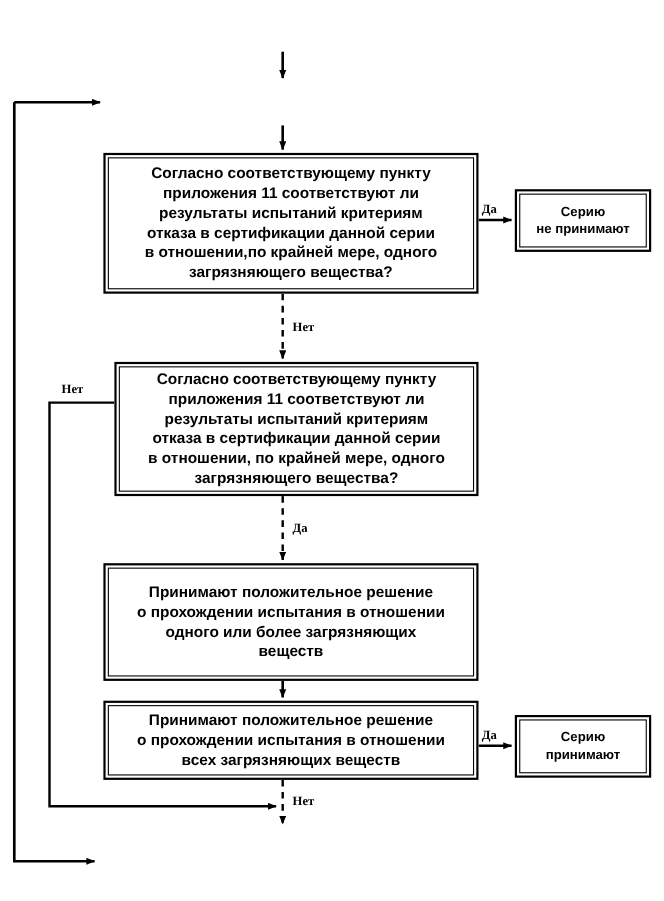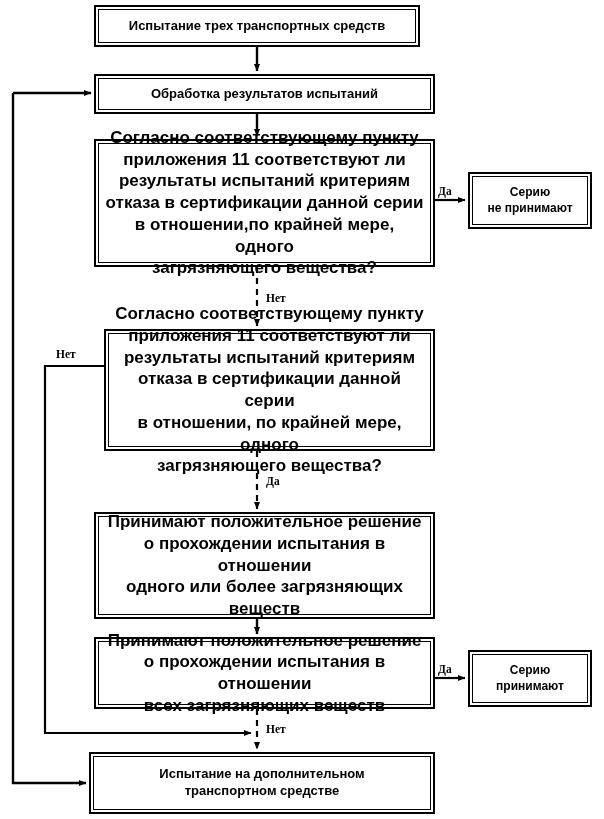--- a/index.html
+++ b/index.html
@@ -52,21 +52,21 @@
     position: absolute;
     font-family: Liberation Serif, serif;
     font-weight: bold;
     font-size: 11.5px;
     color: #000000;
     z-index: 4;
     white-space: nowrap;
   }
   .fs13 { font-size: 13px; }
   .fs12 { font-size: 12px; }
-  .fs115 { font-size: 17px; }
+  .fs115 { font-size: 14px; }
 </style>
 </head>
 <body>
 
 <div id="canvas">
 
   <svg id="wires" viewBox="0 0 604 819" width="604" height="819" xmlns="http://www.w3.org/2000/svg">
     <defs>
       <marker id="ah" markerWidth="9" markerHeight="9" refX="7.5" refY="3.2" orient="auto" markerUnits="userSpaceOnUse">
         <path d="M0,0 L8,3.2 L0,6.4 z" fill="#000000"></path>
@@ -111,30 +111,20 @@
 
     <g>
       <path d="M13,93 L13,783 L86,783" fill="none" stroke="#000000" stroke-width="2.4" marker-end="url(#ah)"></path>
     </g>
 
     <g>
       <path d="M13,93 L91,93" fill="none" stroke="#000000" stroke-width="2.4" marker-end="url(#ah)"></path>
     </g>
   </svg>
 
-  <div class="node" style="left: 94px; top: 5px; width: 326px; height: 42px;">
-    <div class="inner">
-        <div class="txt fs13">Испытание трех транспортных средств</div>
-      </div>
-  </div>
-  <div class="node" style="left: 94px; top: 74px; width: 341px; height: 40px;">
-    <div class="inner">
-        <div class="txt fs13">Обработка результатов испытаний</div>
-      </div>
-  </div>
   <div class="node" style="left: 94px; top: 139px; width: 341px; height: 128px;">
     <div class="inner">
         <div class="txt fs115">Согласно соответствующему пункту
 приложения 11 соответствуют ли
 результаты испытаний критериям
 отказа в сертификации данной серии
 в отношении,по  крайней мере, одного
 загрязняющего вещества?</div>
       </div>
   </div>
@@ -156,26 +146,20 @@
 веществ</div>
       </div>
   </div>
   <div class="node" style="left: 94px; top: 637px; width: 341px; height: 72px;">
     <div class="inner">
         <div class="txt fs115">Принимают положительное решение
 о прохождении испытания в отношении
 всех загрязняющих веществ</div>
       </div>
   </div>
-  <div class="node" style="left: 89px; top: 752px; width: 346px; height: 62px;">
-    <div class="inner">
-        <div class="txt fs13">Испытание на дополнительном
-транспортном средстве</div>
-      </div>
-  </div>
   <div class="node" style="left: 468px; top: 172px; width: 124px; height: 57px;">
     <div class="inner">
         <div class="txt fs12">Серию
 не принимают</div>
       </div>
   </div>
   <div class="node" style="left: 468px; top: 650px; width: 124px; height: 57px;">
     <div class="inner">
         <div class="txt fs12">Серию
 принимают</div>

